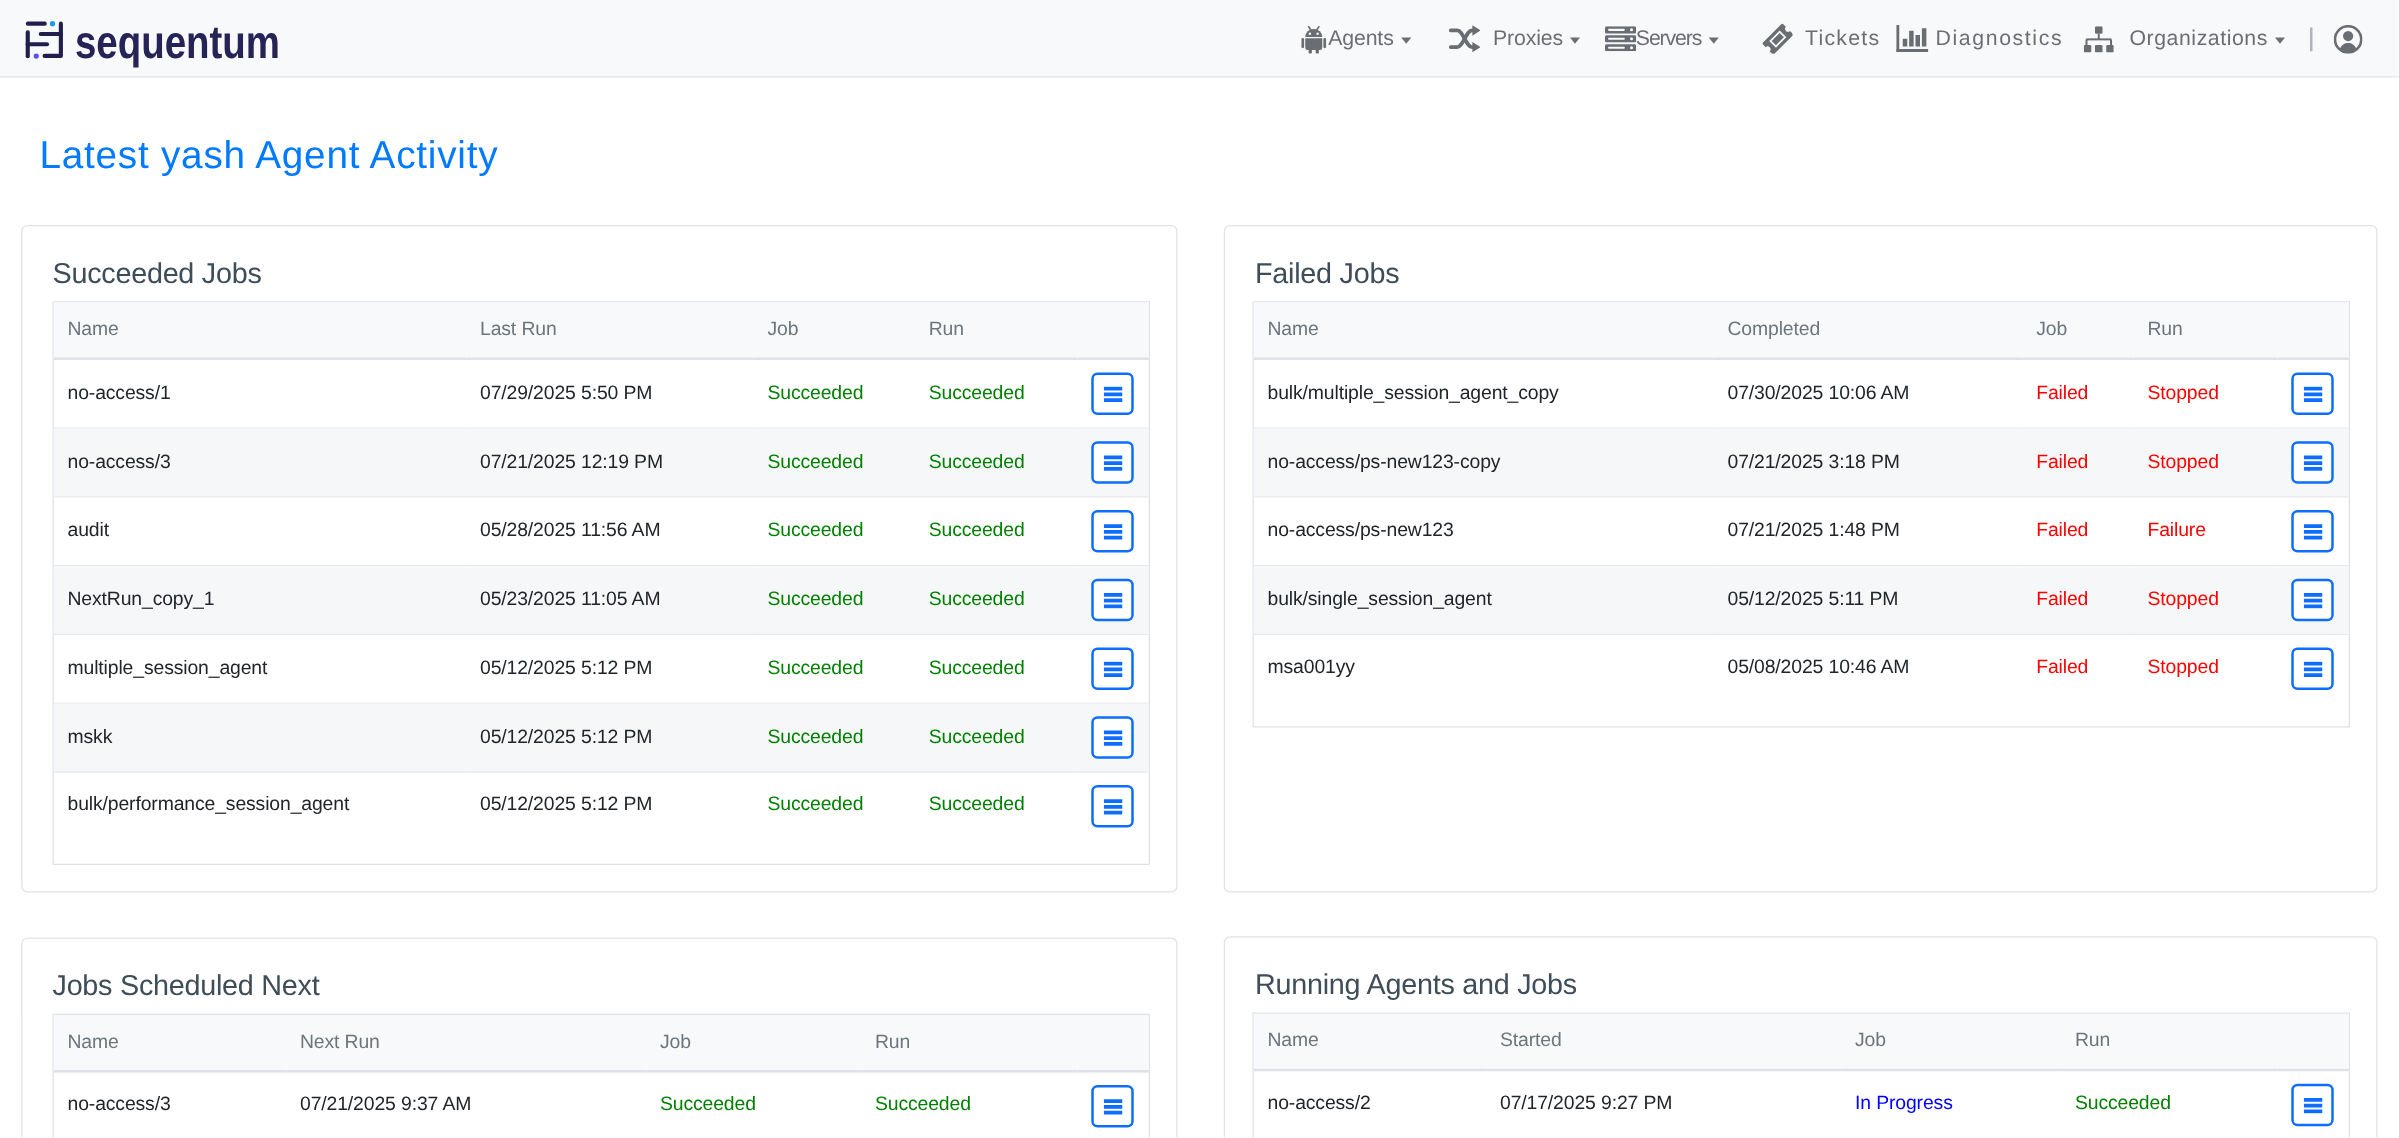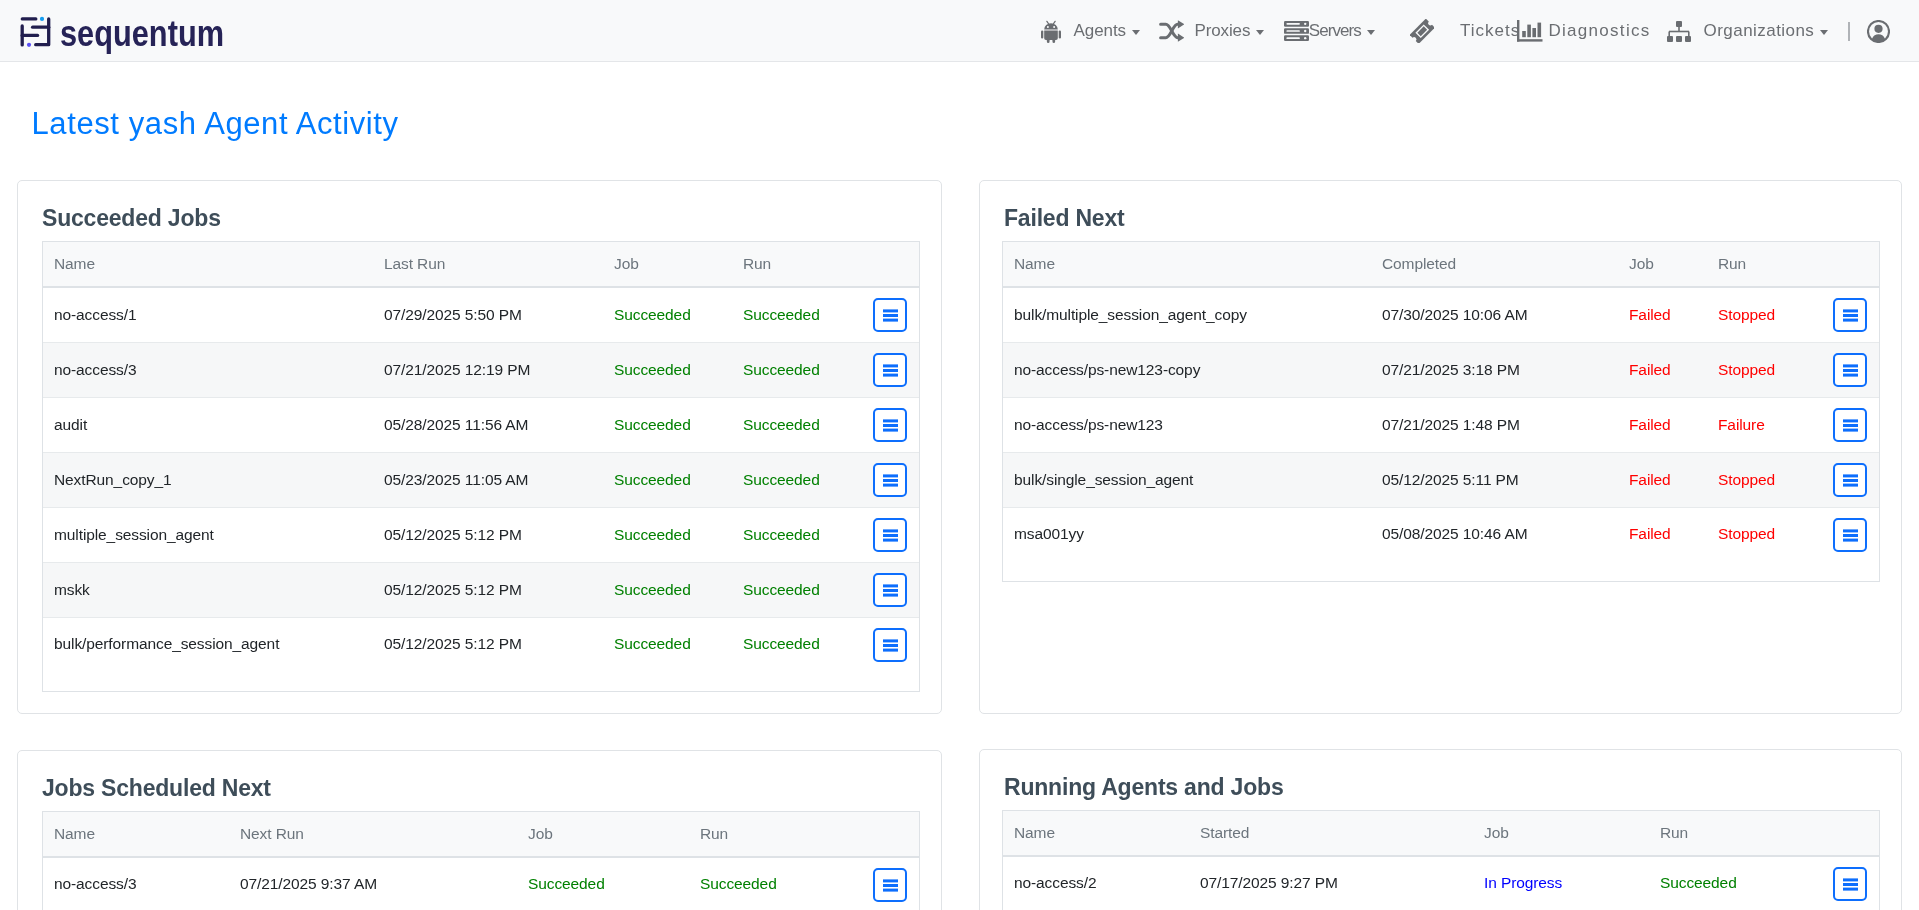--- a/index.html
+++ b/index.html
@@ -3,21 +3,21 @@
 *{box-sizing:border-box}
 html,body{margin:0;padding:0}
 body{width:1919px;height:910px;background:#fff;font-family:"Liberation Sans",sans-serif;overflow:hidden;position:relative}
 .nav{position:absolute;left:0;top:0;width:1919px;height:62px;background:#f8f9fa;border-bottom:1px solid #e4e6e9}
 .ni{position:absolute;top:0;height:62px;display:flex;align-items:center;font-size:17px;color:#6b6e72;letter-spacing:-0.1px;white-space:nowrap}
 .ni svg{flex:0 0 auto}
 .caret{width:0;height:0;border-left:4.5px solid transparent;border-right:4.5px solid transparent;border-top:5.5px solid #6b6e72;margin-left:6px;margin-top:3px}
 .pipe{position:absolute;left:1848px;top:22px;width:2px;height:19px;background:#b0b3b7}
 .title{position:absolute;left:31.5px;top:108px;font-size:31px;letter-spacing:0.6px;line-height:31px;color:#007bff;font-weight:400}
 .card{position:absolute;background:#fff;border:1px solid #e0e3e6;border-radius:5px}
-.card h2{position:absolute;left:24px;top:197px;margin:0;font-size:23px;line-height:23px;font-weight:700;color:#3e4d59;letter-spacing:-0.2px}
+.card h2{position:absolute;left:24px;top:197px;margin:0;font-size:23px;line-height:23px;font-weight:400;color:#3e4d59;letter-spacing:-0.2px}
 .card table{position:absolute;top:60px;border-collapse:separate;border-spacing:0;table-layout:fixed;width:878px;border:1px solid #dee2e6;font-size:15.5px;color:#212529}
 .card thead th{height:46px;background:#f8f9fa;border-bottom:2px solid #dee2e6;color:#6c757d;font-weight:400;text-align:left;padding:0 12px 0 11px;letter-spacing:-0.1px}
 .card tbody td{height:55px;padding:0 12px 0 11px;border-bottom:1px solid #e7eaec;letter-spacing:-0.1px}
 .card tbody tr:nth-child(even){background:#f6f7f8}
 .card tbody tr.last td{height:73px;border-bottom:none;vertical-align:top;padding-top:17px}
 .card tbody tr.last td.bc{padding-top:10px}
 .g{color:#008000}.r{color:#ff0000}.b{color:#0000ff}
 .bc{text-align:right}
 .mbtn{display:inline-flex;align-items:center;justify-content:center;width:34px;height:34px;border:2px solid #0d6efd;border-radius:5px;background:#fff;vertical-align:middle}
 </style></head><body>
@@ -40,21 +40,21 @@
         <path d="M14.1 1.4 L12.3 4" stroke="#6a6d71" stroke-width="1.3" stroke-linecap="round" fill="none"></path>
         <path d="M3.2 9.6 a6.8 6.4 0 0 1 13.6 0 z"></path>
         <circle cx="6.9" cy="6.9" r="1" fill="#f8f9fa"></circle>
         <circle cx="13.1" cy="6.9" r="1" fill="#f8f9fa"></circle>
         <path d="M3.2 10.6 h13.6 v7.6 a1.8 1.8 0 0 1 -1.8 1.8 h-10 a1.8 1.8 0 0 1 -1.8 -1.8 z"></path>
         <rect x="0" y="10.4" width="2.3" height="8.2" rx="1.15"></rect>
         <rect x="17.7" y="10.4" width="2.3" height="8.2" rx="1.15"></rect>
         <rect x="5.9" y="19" width="2.6" height="4" rx="1.3"></rect>
         <rect x="11.5" y="19" width="2.6" height="4" rx="1.3"></rect>
       </svg>
-      <span style="margin-left:13px">Agents</span>
+      <span style="margin-left:2px">Agents</span>
       <span class="caret"></span>
     </div>
 <div class="ni" style="left:1158.6px">
       <svg width="25.5" height="22" viewBox="0 0 25.5 22" fill="#6a6d71">
         <g stroke="#6a6d71" stroke-width="3" fill="none" stroke-linecap="round">
           <path d="M1.6 4.35 H6.8 C11.5 4.35 14 17.65 18.6 17.65 H19"></path>
           <path d="M1.6 17.65 H6.8 C11.5 17.65 14 4.35 18.6 4.35 H19"></path>
         </g>
         <path d="M18.9 0.2 l6.5 4.15 -6.5 4.15 z"></path>
         <path d="M18.9 13.5 l6.5 4.15 -6.5 4.15 z"></path>
@@ -79,21 +79,21 @@
     </div>
 <div class="ni" style="left:1409.5px">
       <svg width="24.5" height="24.5" viewBox="0 0 24.5 24.5" fill="#6a6d71">
         <g transform="translate(12.25 12.25) rotate(-45)">
           <path d="M-11.5 -6.4 h23 v12.8 h-23 z"></path>
           <circle cx="-11.5" cy="0" r="2.3" fill="#f8f9fa"></circle>
           <circle cx="11.5" cy="0" r="2.3" fill="#f8f9fa"></circle>
           <rect x="-5.2" y="-3.1" width="10.4" height="6.2" fill="none" stroke="#f8f9fa" stroke-width="1.4"></rect>
         </g>
       </svg>
-      <span style="margin-left:26px;letter-spacing:1px">Tickets</span>
+      <span style="margin-left:10px;letter-spacing:1px">Tickets</span>
     </div>
 <div class="ni" style="left:1667.4px">
       <svg width="24" height="21" viewBox="0 0 24 21" fill="#6a6d71">
         <rect x="9" y="0" width="6" height="6" rx="1"></rect>
         <rect x="11.2" y="6" width="1.6" height="4.5"></rect>
         <rect x="2" y="9.7" width="20" height="1.6"></rect>
         <rect x="1.4" y="10.5" width="1.6" height="4.5"></rect>
         <rect x="21" y="10.5" width="1.6" height="4.5"></rect>
         <rect x="0" y="15" width="6" height="6" rx="1"></rect>
         <rect x="9" y="15" width="6" height="6" rx="1"></rect>
@@ -231,21 +231,21 @@
                 <rect x="0" y="0.4" width="15" height="3" fill="#0d6efd"></rect>
                 <rect x="0" y="5" width="15" height="3" fill="#0d6efd"></rect>
                 <rect x="0" y="9.6" width="15" height="3" fill="#0d6efd"></rect>
               </svg>
             </span></td>
         </tr>
 </tbody>
     </table>
   </div>
 <div class="card" style="left:979px;top:180px;width:923px;height:534px">
-<h2 style="top:26px">Failed Next</h2>
+<h2 style="top:26px">Failed Jobs</h2>
 <table style="left:22px">
 <colgroup>
         <col style="width:368px">
         <col style="width:247px">
         <col style="width:89px">
         <col style="width:115px">
         <col style="width:57px">
       </colgroup>
 <thead>
         <tr>

